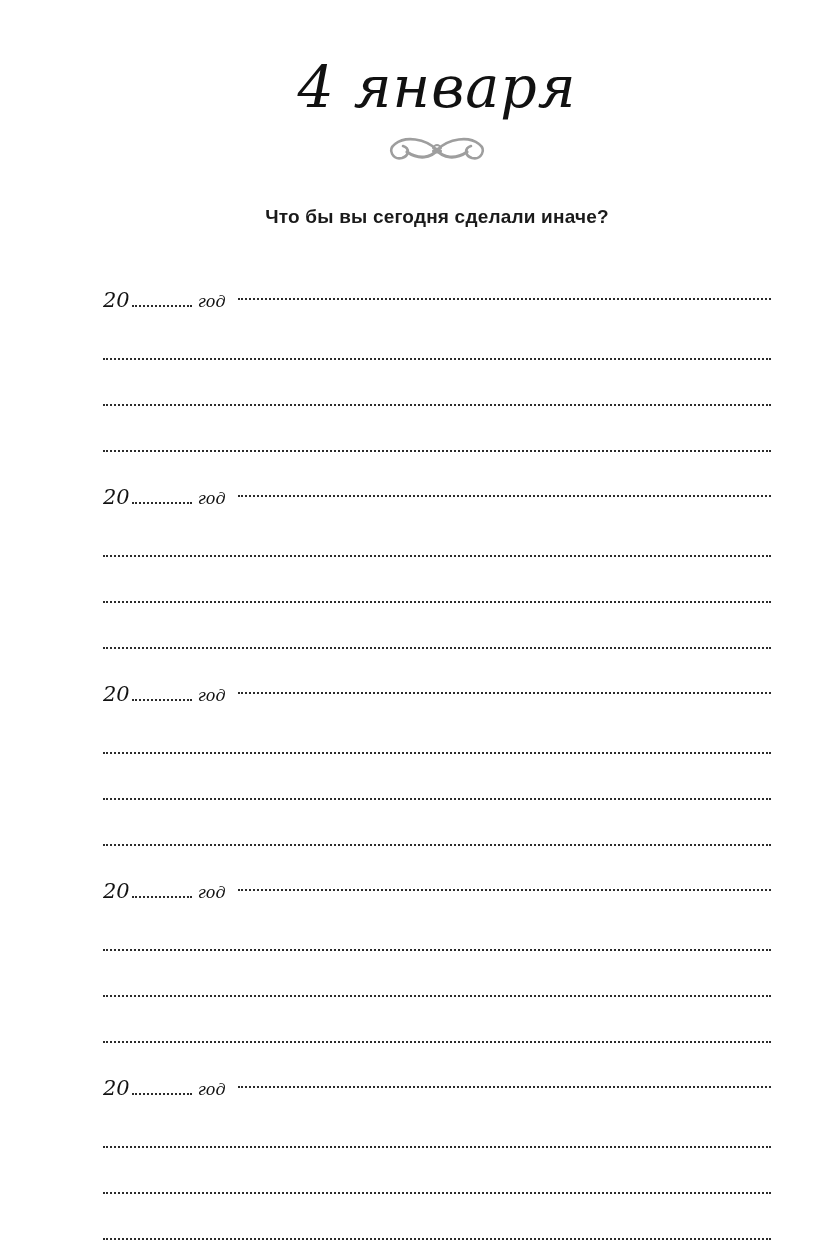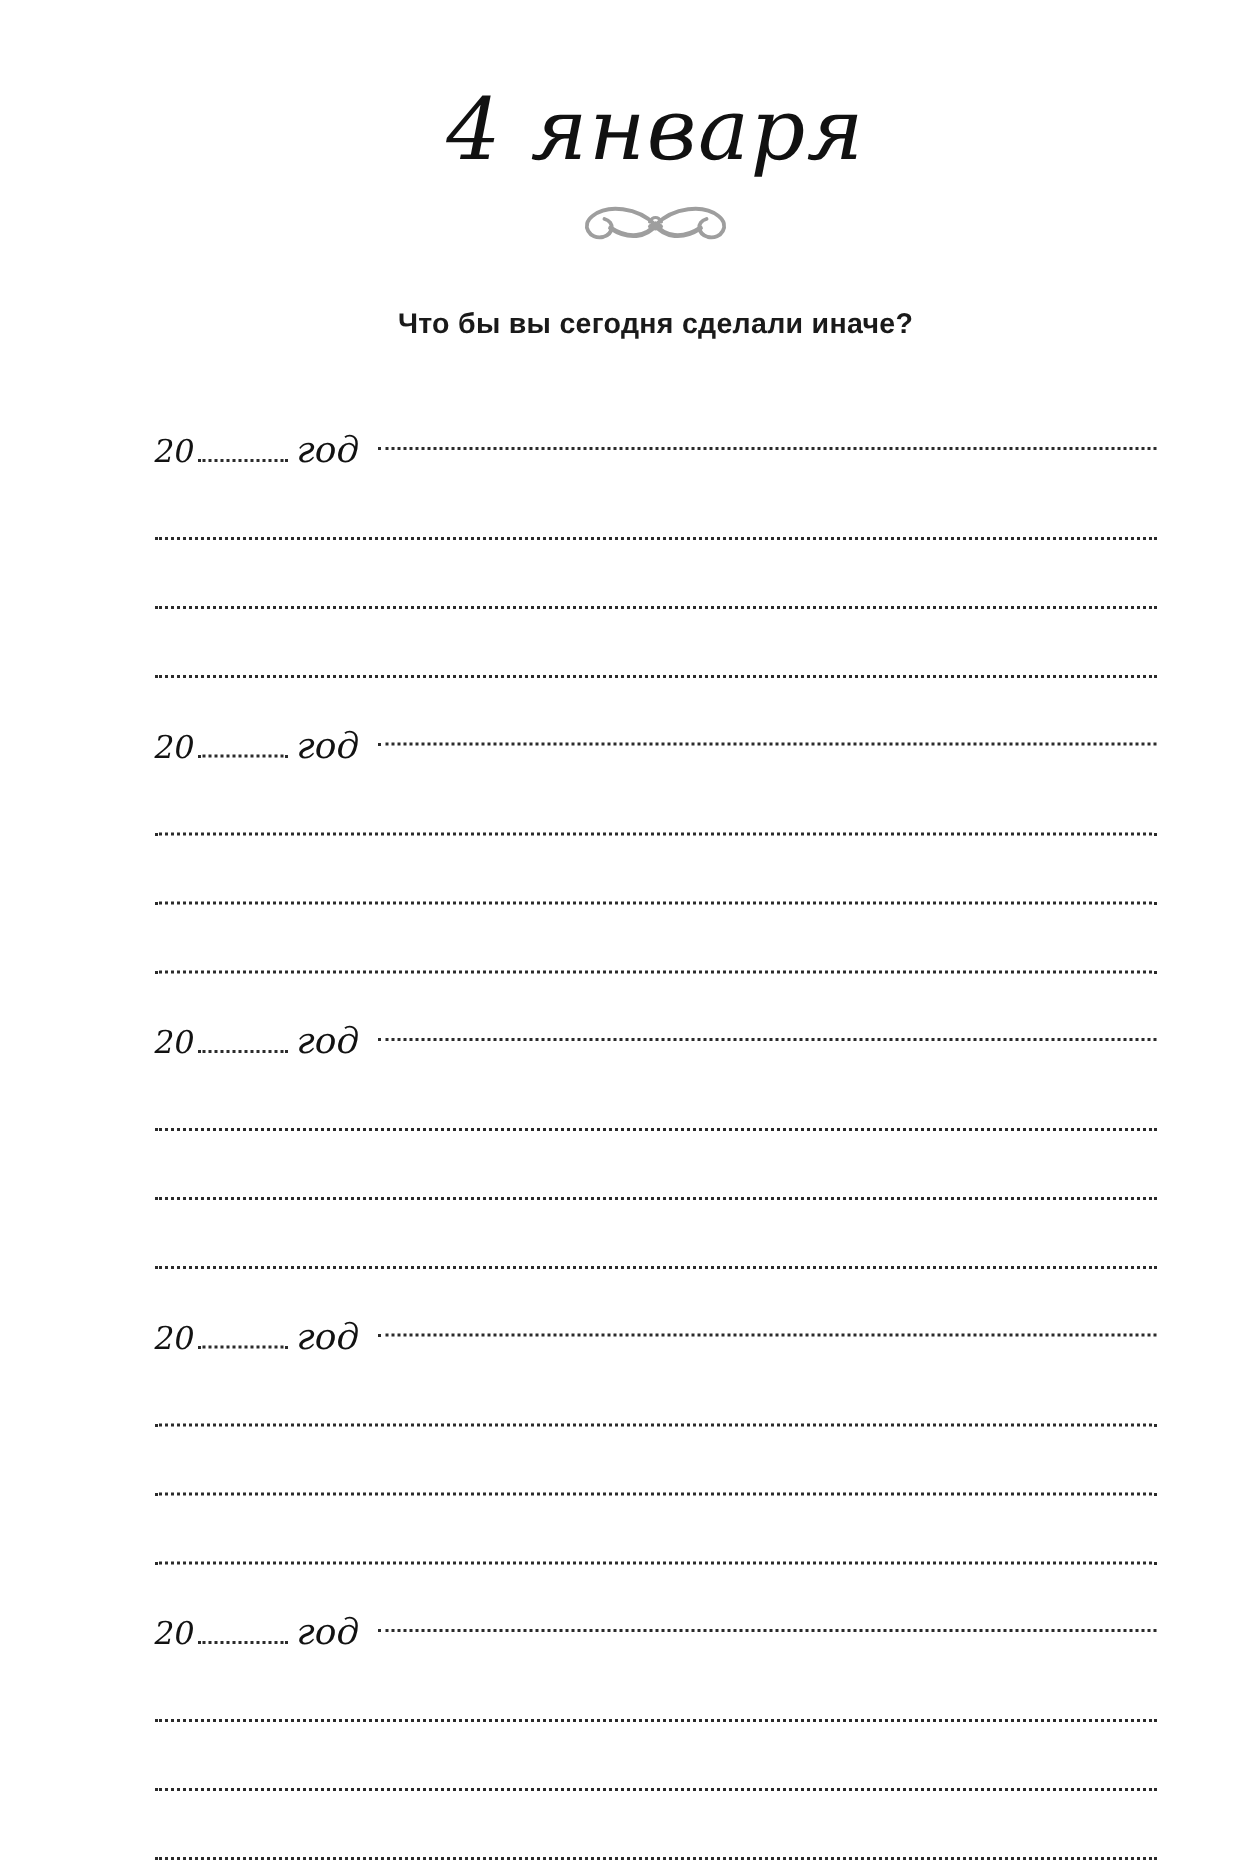--- a/index.html
+++ b/index.html
@@ -79,21 +79,21 @@
     padding-bottom: 4px;
   }
   .year-num { letter-spacing: 0px; }
   .year-dots {
     display: inline-block;
     width: 60px;
     border-bottom: 2px dotted #2b2b2b;
     margin: 0 6px 5px 2px;
     height: 1px;
   }
-  .year-word { font-size: 24px; }
+  .year-word { font-size: 16px; }
   .rule {
     flex: 1 1 auto;
     border-bottom: 2px dotted #2b2b2b;
     margin-left: 12px;
     margin-bottom: 6px;
     height: 1px;
   }
   .line-row {
     height: 46px;
     display: flex;

